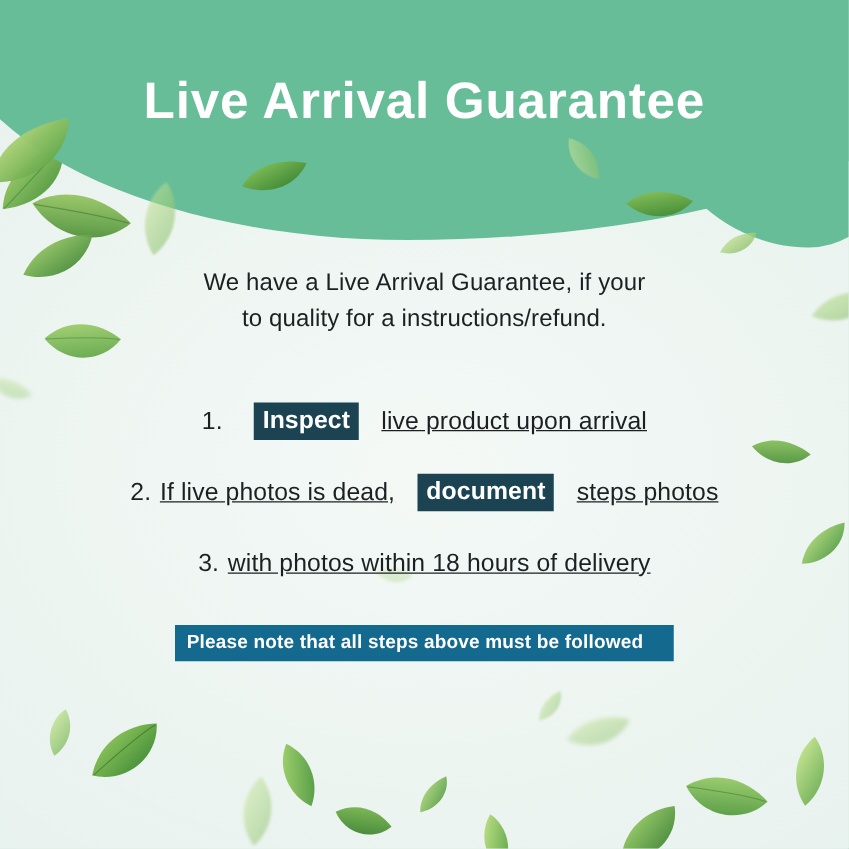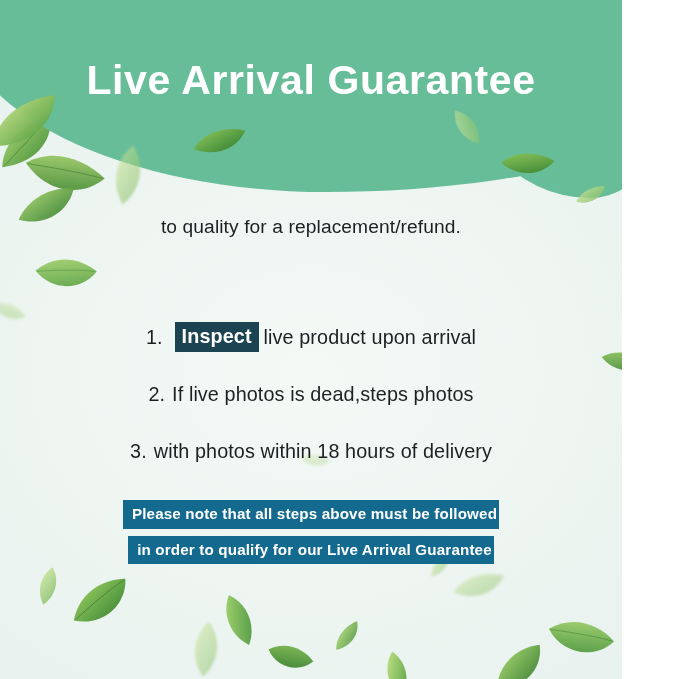--- a/index.html
+++ b/index.html
@@ -8,21 +8,21 @@
   }
   body {
     width: 679px;
     height: 679px;
     overflow: hidden;
     font-family: "Liberation Sans", sans-serif;
   }
 
   #poster {
     position: relative;
-    width: 622px;
+    width: 679px;
     height: 679px;
     overflow: hidden;
     background: radial-gradient(ellipse 120% 90% at 50% 55%, #f4f9f6 0%, #eaf3ef 55%, #e2eee9 100%);
   }
 
   
   .header-blob {
     position: absolute;
     left: -42px;
     top: -200px;
@@ -104,44 +104,44 @@
     white-space: nowrap;
     height: 38px;
     margin-bottom: 19px;
   }
   .step .num { margin-right: 7px; }
   .hl {
     background: #1b4352;
     color: #ffffff;
     font-weight: bold;
     padding: 3px 7px 4px 7px;
-    margin: 0 5px;
+    margin: 0 18px;
     display: inline-block;
     line-height: 1.12;
   }
-  .step .plain { letter-spacing: 0.1px; }
+  .step .plain { letter-spacing: 0.1px; text-decoration: underline; }
 
   
   .notice {
     position: absolute;
     z-index: 5;
     left: 0;
     right: 0;
     top: 500px;
     display: flex;
     flex-direction: column;
     align-items: center;
   }
   .notice-line {
     background: #14698f;
     color: #ffffff;
     font-size: 15.2px;
     font-weight: bold;
     letter-spacing: 0.15px;
-    padding: 5px 2px 6px 9px;
+    padding: 5px 24px 6px 9px;
     white-space: nowrap;
     line-height: 1.16;
   }
   .notice-line.second { margin-top: 7px; }
 </style>
 </head>
 <body>
 
 <div id="poster">
 
@@ -479,42 +479,43 @@
               <stop offset="100%" stop-color="#8cc36c"></stop>
             </linearGradient>
           </defs>
           <path d="M2 36 C26 6 66 2 98 12 C78 48 34 54 2 36 Z" fill="url(#g27)"></path>
         </svg>
     </div>
 
   </div>
 
   <div class="intro">
-    <span class="line">to quality for a replacement/refund.</span>
+    <span class="line">We have a Live Arrival Guarantee, if your</span>
+    <span class="line">to quality for a instructions/refund.</span>
   </div>
 
   <div class="steps">
 
     <div class="step">
       <span class="num">1.</span>
       <span class="hl">Inspect</span>
       <span class="plain">live product upon arrival</span>
     </div>
 
     <div class="step">
       <span class="num">2.</span>
       <span class="plain">If live photos is dead,</span>
+      <span class="hl">document</span>
       <span class="plain">steps photos</span>
     </div>
 
     <div class="step">
       <span class="num">3.</span>
       <span class="plain">with photos within 18 hours of delivery</span>
     </div>
 
   </div>
 
   <div class="notice">
     <div class="notice-line">Please note that all steps above must be followed</div>
-    <div class="notice-line second">in order to qualify for our Live Arrival Guarantee</div>
   </div>
 
 </div>
 
 </body></html>

